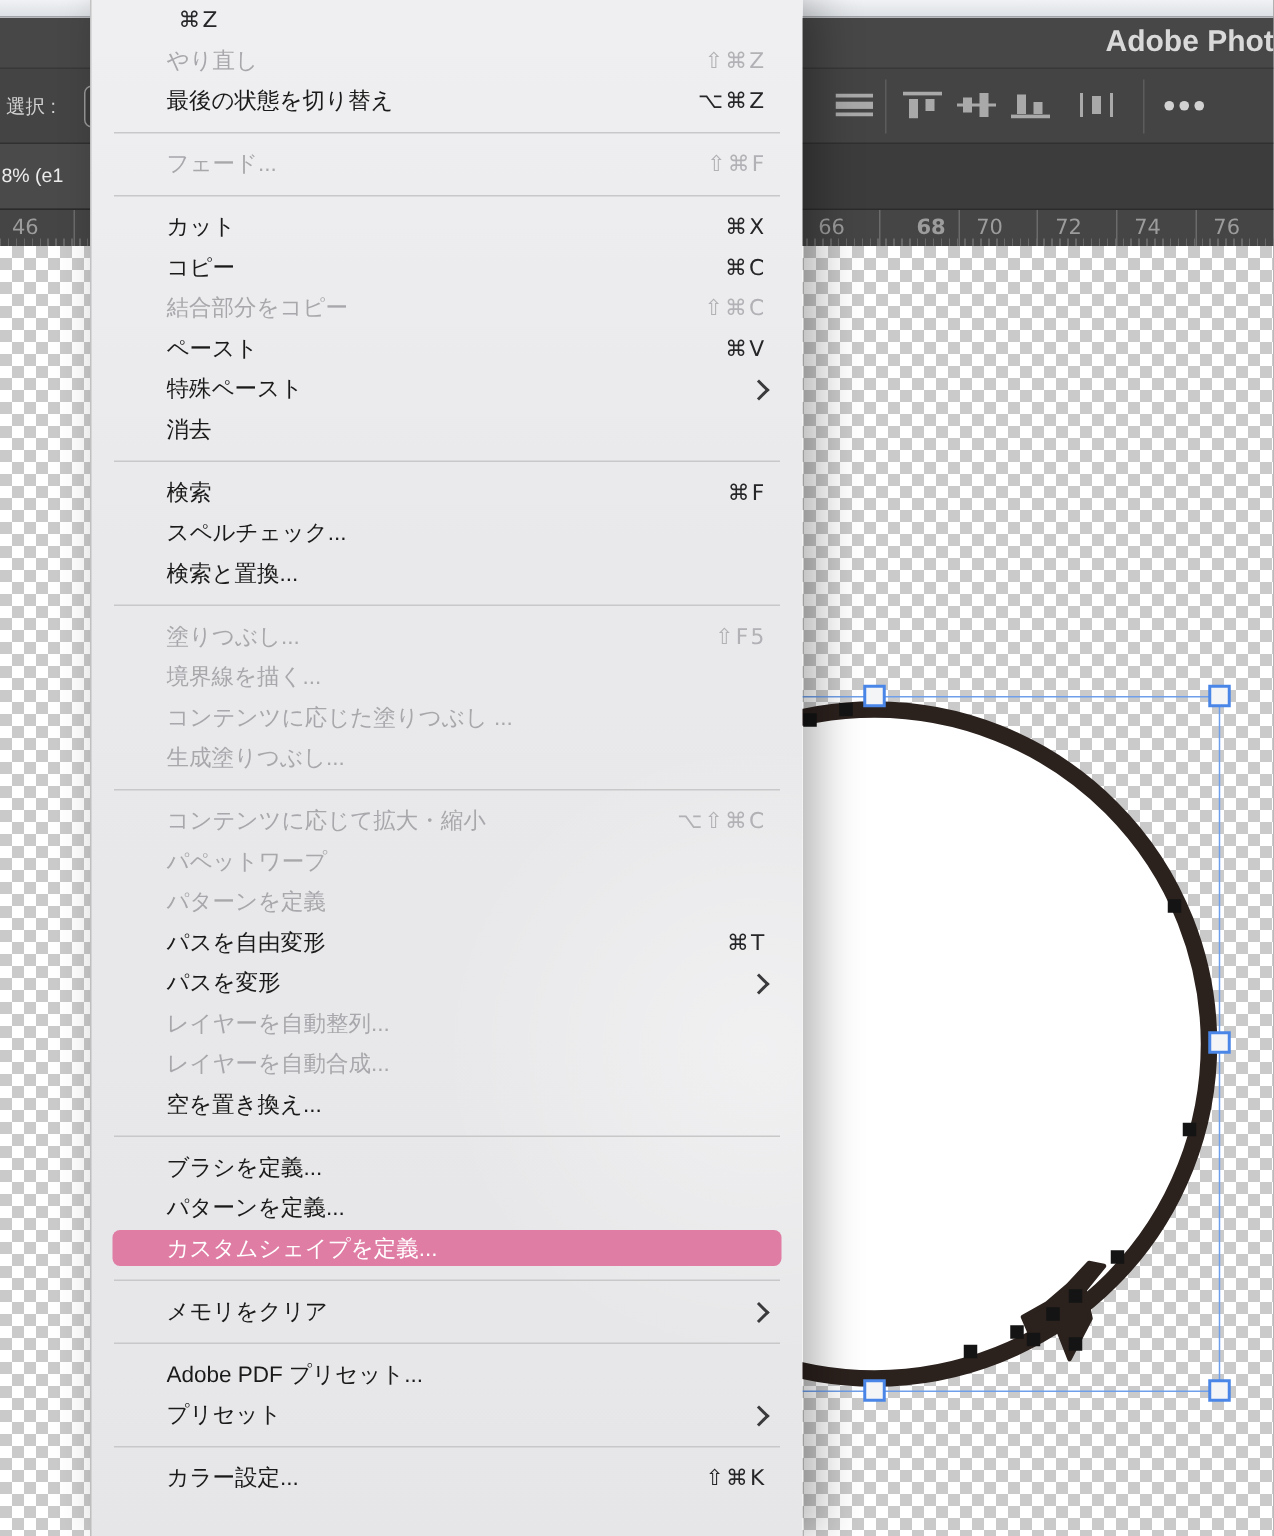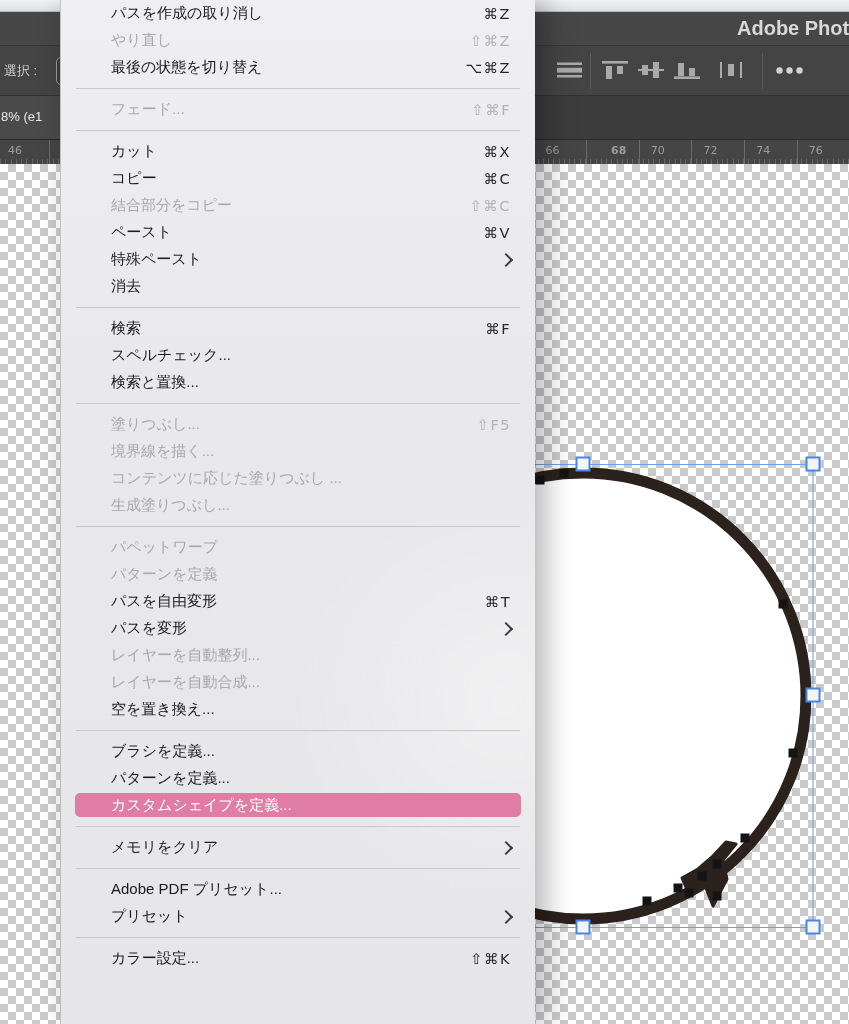--- a/index.html
+++ b/index.html
@@ -25,21 +25,21 @@
   #ellipsis-icon{position:absolute;top:21px;}
   
   #tab-bar{position:absolute;left:0;top:96px;width:849px;height:43px;background:#3c3c3c;}
   #document-tab{position:absolute;left:0;top:0;width:80px;height:43px;background:#4a4a4a;padding-left:20px;}
   #document-tab span{position:absolute;left:1px;top:0;height:43px;line-height:42px;font-size:13px;color:#ececec;white-space:nowrap;}
   
   #ruler{position:absolute;left:0;top:139px;width:849px;height:25px;background:#454545;
     border-top:1px solid #2b2b2b;box-sizing:border-box;}
   #ruler::after{content:"";position:absolute;left:0;right:0;bottom:0;height:5px;
     background:repeating-linear-gradient(90deg,#666 0,#666 1px,transparent 1px,transparent 5.27px);}
-  .ruler-num{position:absolute;top:4px;font-size:11px;color:#9c9c9c;font-family:"DejaVu Sans",sans-serif;}
+  .ruler-num{position:absolute;top:4px;font-size:14px;color:#9c9c9c;font-family:"DejaVu Sans",sans-serif;}
   .major-tick{position:absolute;top:0;bottom:0;width:1px;background:#6b6b6b;}
   
   #canvas-area{position:absolute;left:0;top:164px;width:849px;height:860px;background-color:#fff;
     background-image:
       linear-gradient(45deg,#cacaca 25%,transparent 25%),
       linear-gradient(-45deg,#cacaca 25%,transparent 25%),
       linear-gradient(45deg,transparent 75%,#cacaca 75%),
       linear-gradient(-45deg,transparent 75%,#cacaca 75%);
     background-size:16px 16px;
     background-position:0 0,0 8px,8px -8px,-8px 0;}
@@ -173,21 +173,20 @@
     <div class="major-tick" style="left: 586px;"></div>
     <div class="major-tick" style="left: 638.7px;"></div>
     <div class="major-tick" style="left: 691.3px;"></div>
     <div class="major-tick" style="left: 744px;"></div>
     <div class="major-tick" style="left: 796.7px;"></div>
   </div>
 
 <div id="menu-panel">
   <div id="edit-menu">
       <div class="menu-item">
-        <span class="label">パスを作成の取り消し</span>
         <span class="shortcut">⌘Z</span>
       </div>
       <div class="menu-item disabled">
         <span class="label">やり直し</span>
         <span class="shortcut">⇧⌘Z</span>
       </div>
       <div class="menu-item">
         <span class="label">最後の状態を切り替え</span>
         <span class="shortcut">⌥⌘Z</span>
       </div>
@@ -240,20 +239,24 @@
         <span class="label">境界線を描く...</span>
       </div>
       <div class="menu-item disabled">
         <span class="label">コンテンツに応じた塗りつぶし ...</span>
       </div>
       <div class="menu-item disabled">
         <span class="label">生成塗りつぶし...</span>
       </div>
       <div class="menu-sep"></div>
       <div class="menu-item disabled">
+        <span class="label">コンテンツに応じて拡大・縮小</span>
+        <span class="shortcut">⌥⇧⌘C</span>
+      </div>
+      <div class="menu-item disabled">
         <span class="label">パペットワープ</span>
       </div>
       <div class="menu-item disabled">
         <span class="label">パターンを定義</span>
       </div>
       <div class="menu-item">
         <span class="label">パスを自由変形</span>
         <span class="shortcut">⌘T</span>
       </div>
       <div class="menu-item">

